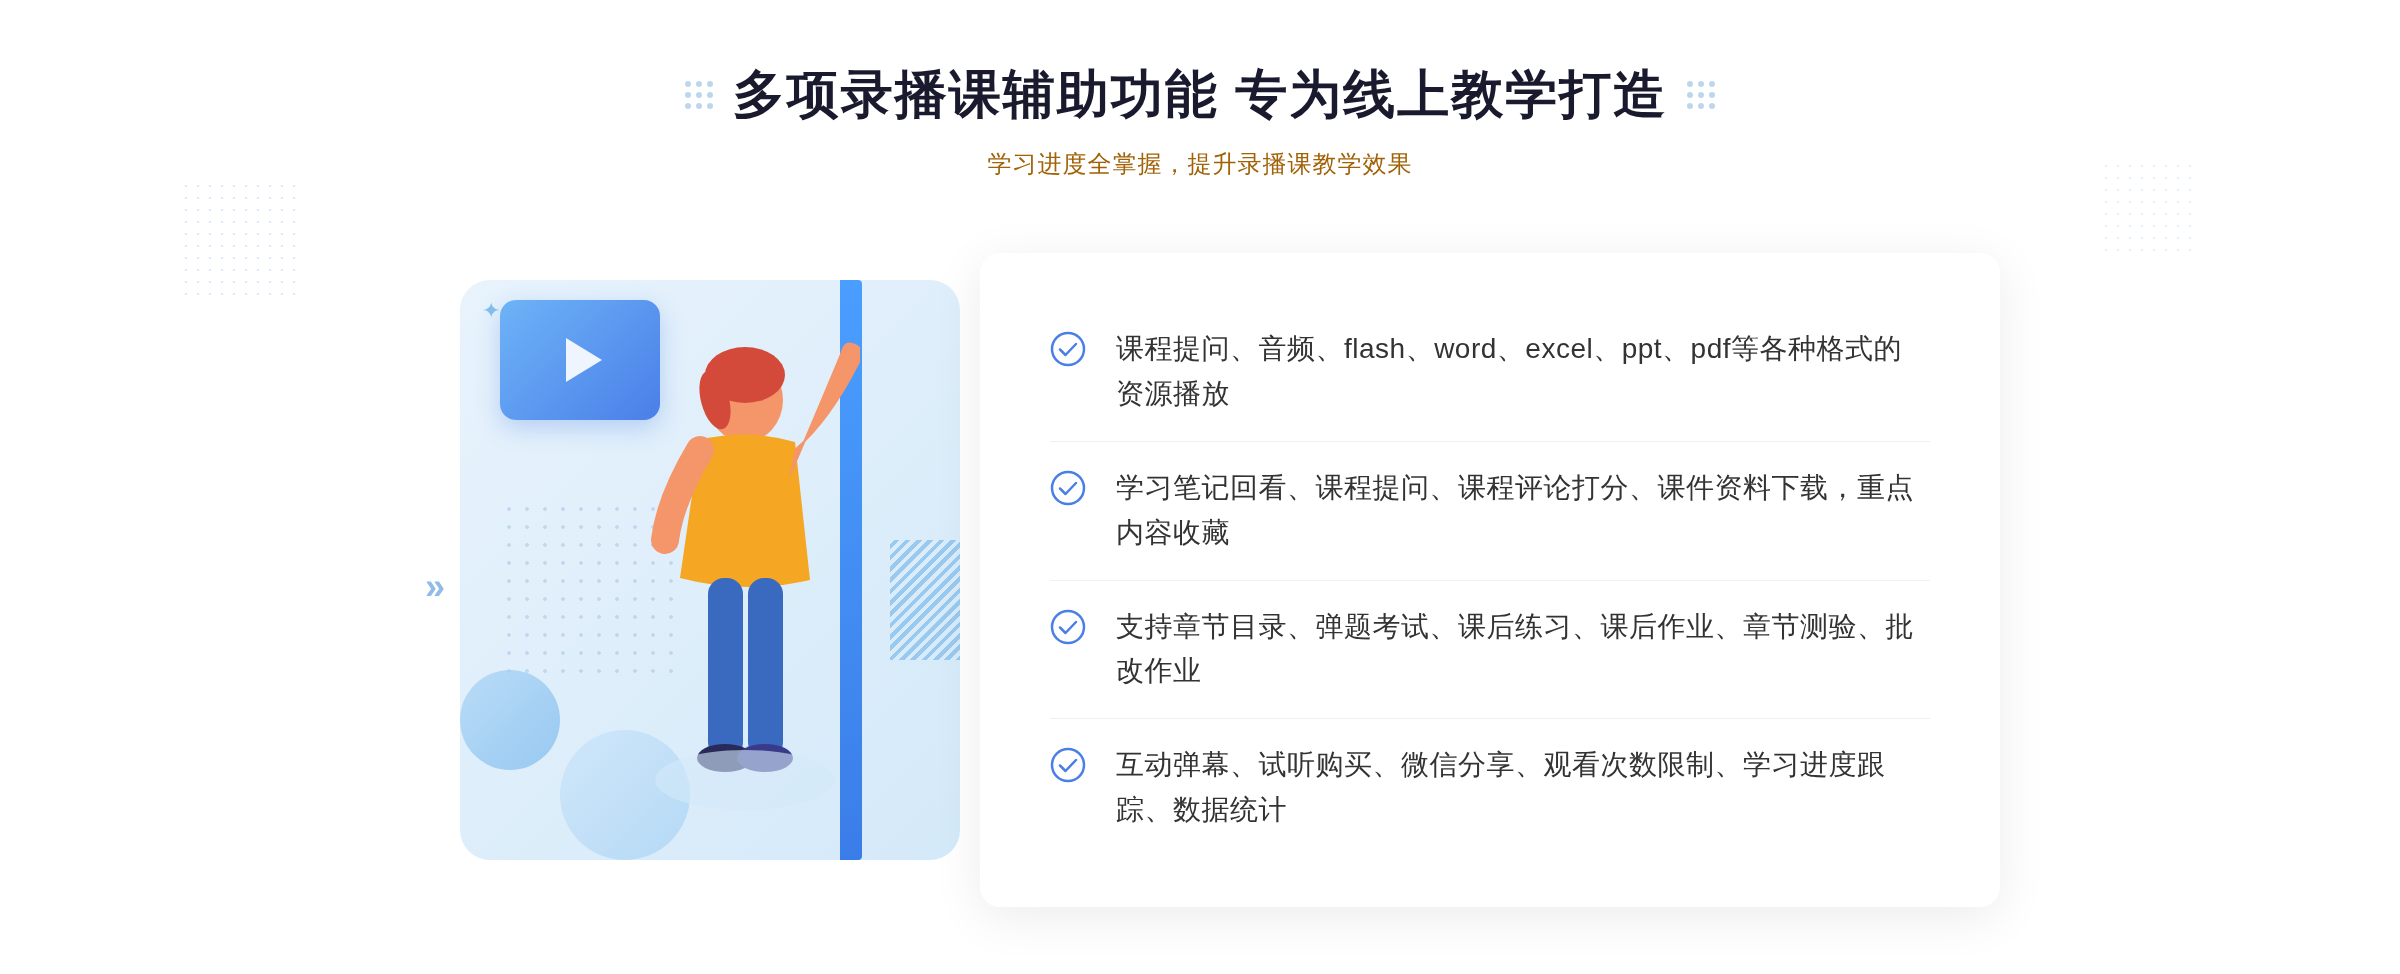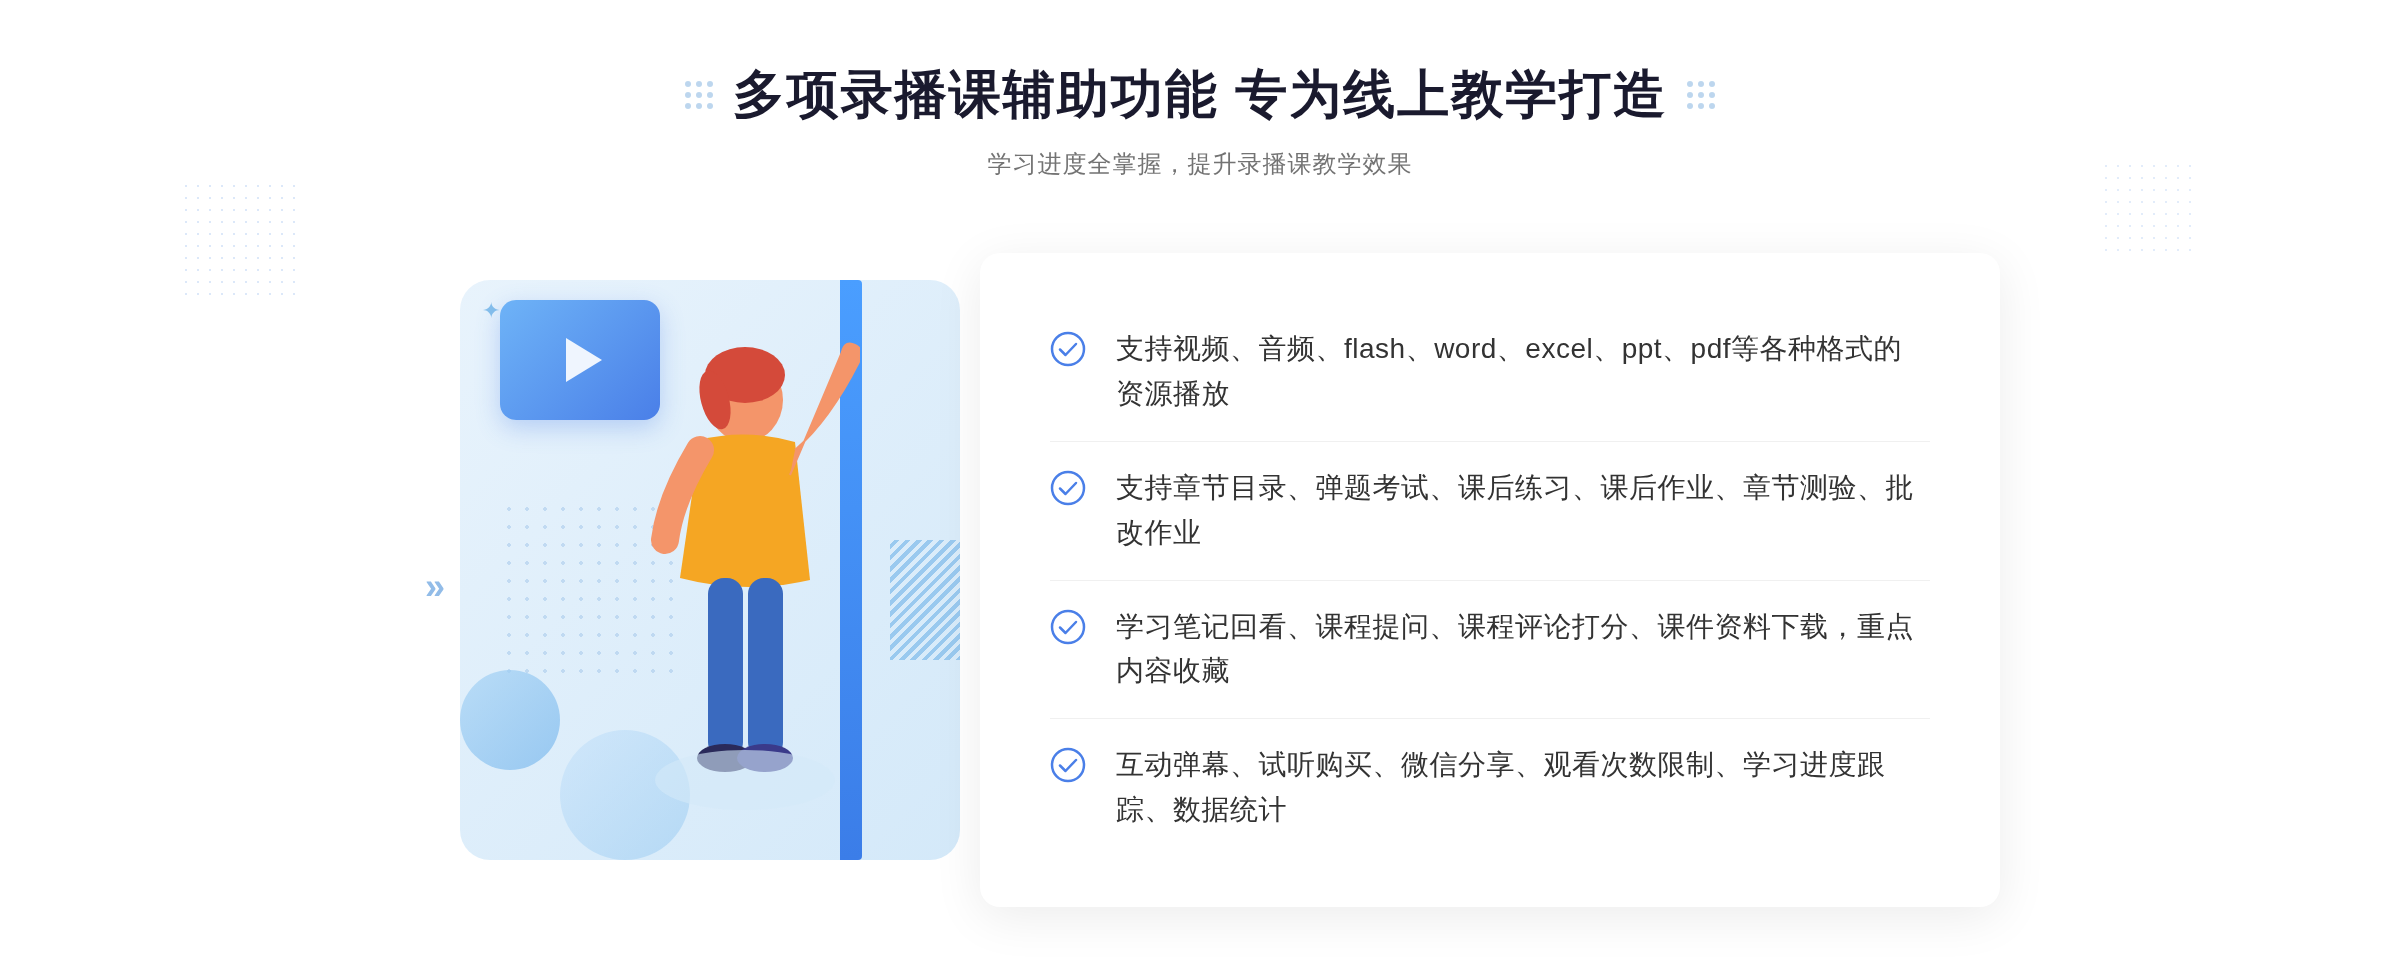--- a/index.html
+++ b/index.html
@@ -84,21 +84,21 @@
 
     .header-title {
       font-size: 52px;
       font-weight: 700;
       color: #1a1a2e;
       letter-spacing: 2px;
     }
 
     .header-subtitle {
       font-size: 24px;
-      color: #737373;
+      color: #a16207;
       letter-spacing: 1px;
       margin-top: 8px;
     }
 
     .main-content {
       display: flex;
       align-items: center;
       gap: 0;
       width: 1600px;
       position: relative;
@@ -399,41 +399,41 @@
 
     <div class="features-card">
 
       <div class="feature-item">
         <div class="feature-check-icon">
           <svg viewBox="0 0 36 36" fill="none" xmlns="http://www.w3.org/2000/svg">
             <circle cx="18" cy="18" r="16" stroke="#4a7fe8" stroke-width="2.5" fill="none"></circle>
             <path d="M10 18.5 L15.5 24 L26 13" stroke="#4a7fe8" stroke-width="2.5" stroke-linecap="round" stroke-linejoin="round"></path>
           </svg>
         </div>
-        <span class="feature-text">支持视频、音频、flash、word、excel、ppt、pdf等各种格式的资源播放</span>
+        <span class="feature-text">课程提问、音频、flash、word、excel、ppt、pdf等各种格式的资源播放</span>
       </div>
 
       <div class="feature-item">
         <div class="feature-check-icon">
           <svg viewBox="0 0 36 36" fill="none" xmlns="http://www.w3.org/2000/svg">
             <circle cx="18" cy="18" r="16" stroke="#4a7fe8" stroke-width="2.5" fill="none"></circle>
             <path d="M10 18.5 L15.5 24 L26 13" stroke="#4a7fe8" stroke-width="2.5" stroke-linecap="round" stroke-linejoin="round"></path>
           </svg>
         </div>
-        <span class="feature-text">支持章节目录、弹题考试、课后练习、课后作业、章节测验、批改作业</span>
+        <span class="feature-text">学习笔记回看、课程提问、课程评论打分、课件资料下载，重点内容收藏</span>
       </div>
 
       <div class="feature-item">
         <div class="feature-check-icon">
           <svg viewBox="0 0 36 36" fill="none" xmlns="http://www.w3.org/2000/svg">
             <circle cx="18" cy="18" r="16" stroke="#4a7fe8" stroke-width="2.5" fill="none"></circle>
             <path d="M10 18.5 L15.5 24 L26 13" stroke="#4a7fe8" stroke-width="2.5" stroke-linecap="round" stroke-linejoin="round"></path>
           </svg>
         </div>
-        <span class="feature-text">学习笔记回看、课程提问、课程评论打分、课件资料下载，重点内容收藏</span>
+        <span class="feature-text">支持章节目录、弹题考试、课后练习、课后作业、章节测验、批改作业</span>
       </div>
 
       <div class="feature-item">
         <div class="feature-check-icon">
           <svg viewBox="0 0 36 36" fill="none" xmlns="http://www.w3.org/2000/svg">
             <circle cx="18" cy="18" r="16" stroke="#4a7fe8" stroke-width="2.5" fill="none"></circle>
             <path d="M10 18.5 L15.5 24 L26 13" stroke="#4a7fe8" stroke-width="2.5" stroke-linecap="round" stroke-linejoin="round"></path>
           </svg>
         </div>
         <span class="feature-text">互动弹幕、试听购买、微信分享、观看次数限制、学习进度跟踪、数据统计</span>

